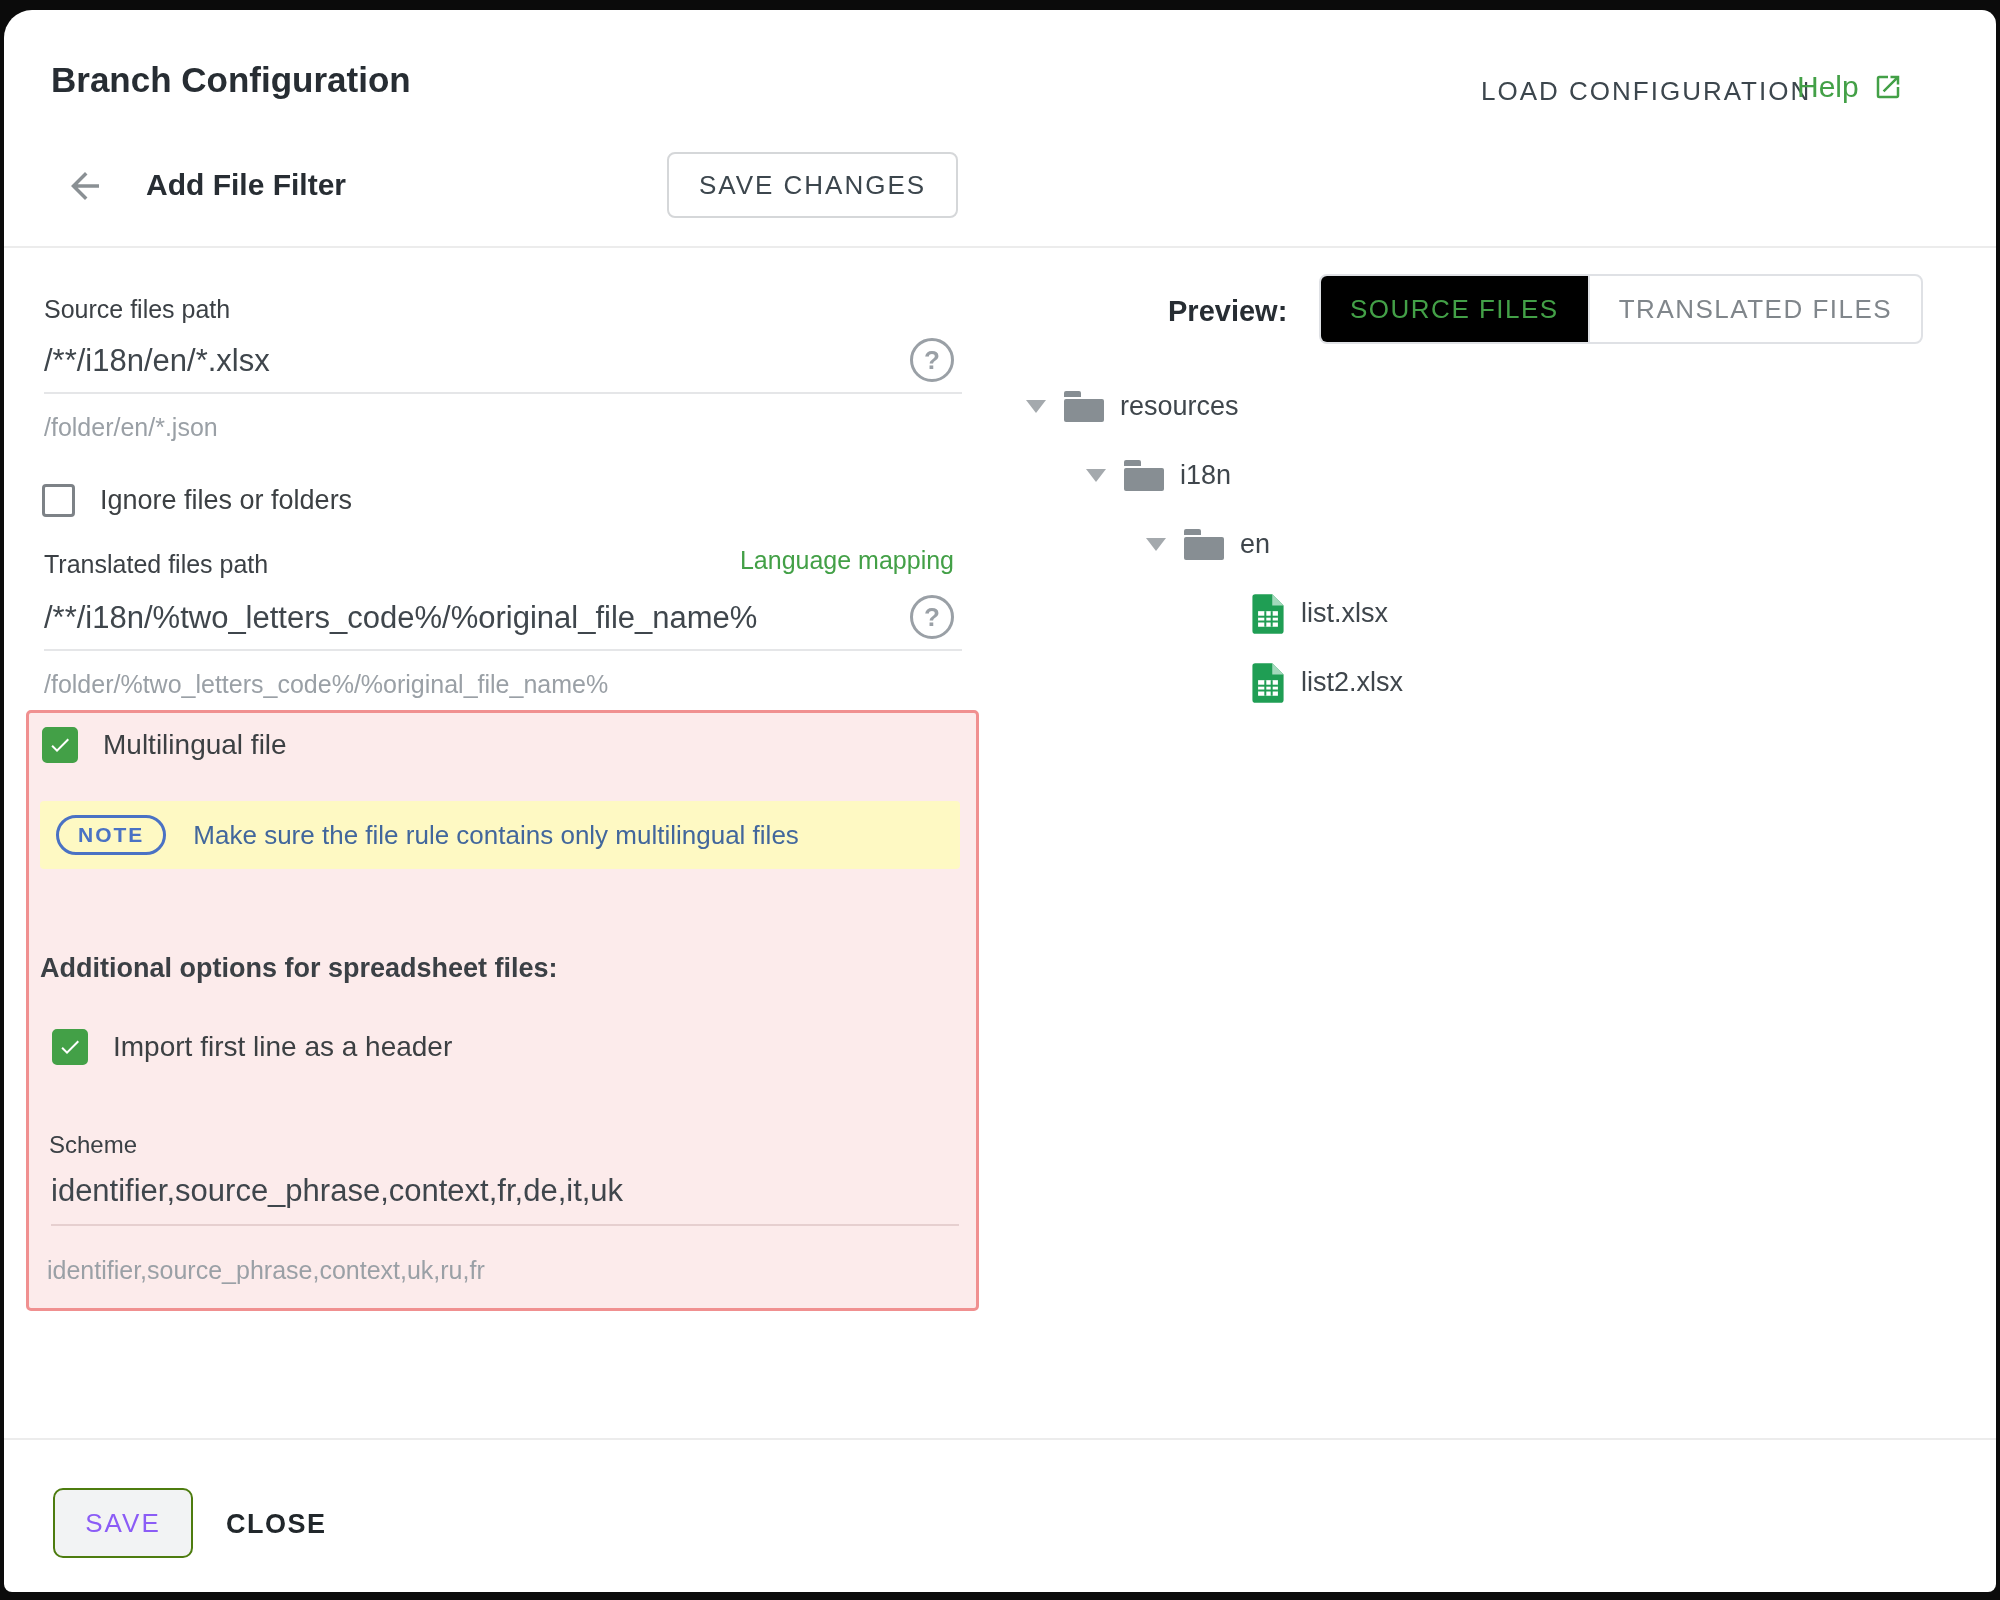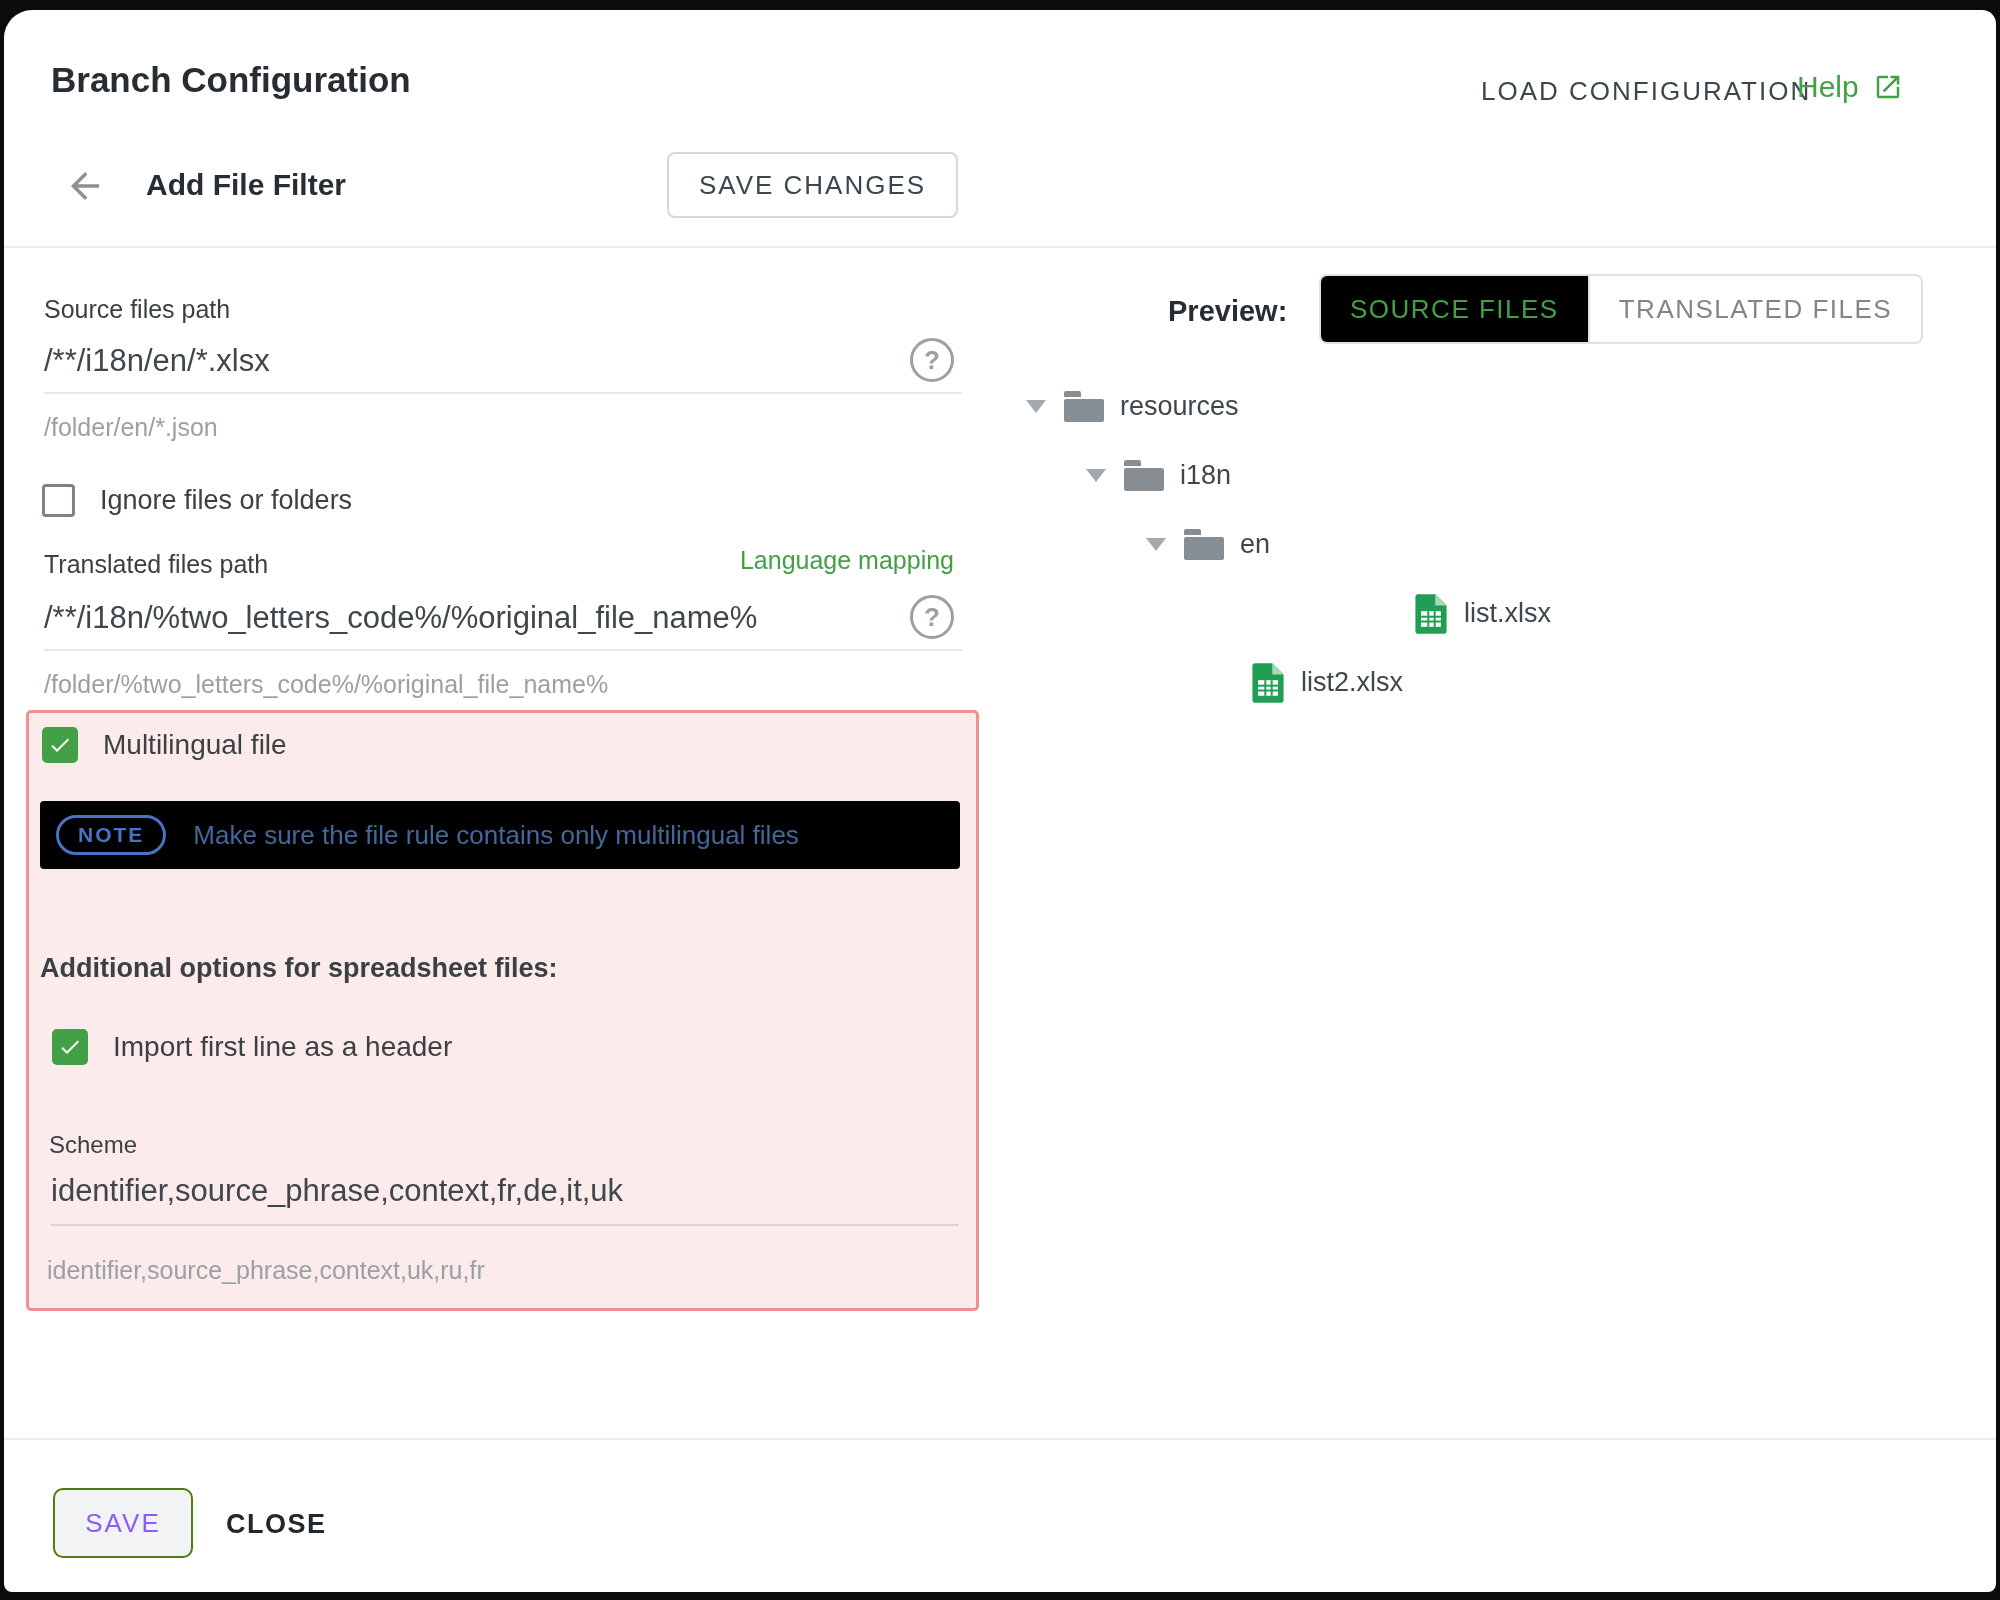--- a/index.html
+++ b/index.html
@@ -55,21 +55,21 @@
 
   
   .danger-box{
     position:absolute;left:22px;top:700px;width:947px;height:595px;
     background:#fcebeb;border:3px solid #f09090;border-radius:5px;
   }
   .danger-box .check-label{font-size:28px;}
   .multi-row{left:13px;top:14px;align-items:center;}
   .multi-row .checkbox,.import-row .checkbox{width:30px;height:30px;border-radius:5px;}
   .note-bar{
-    position:absolute;left:11px;top:88px;width:920px;height:68px;background:#000000;
+    position:absolute;left:11px;top:88px;width:920px;height:68px;background:#fef9c3;
     border-radius:4px;display:flex;align-items:center;padding-left:16px;box-sizing:border-box;
   }
   .note-pill{
     border:3px solid #4a72c4;border-radius:999px;color:#4a72c4;font-size:21px;font-weight:700;
     letter-spacing:2px;padding:5px 19px;background:transparent;
   }
   .note-text{margin-left:27px;font-size:26px;color:#42679c;}
   .spread-heading{position:absolute;left:11px;top:240px;font-size:27px;font-weight:700;color:#3b4045;}
   .import-row{left:23px;top:316px;}
   .scheme-label{position:absolute;left:20px;top:418px;font-size:24px;color:#3b4045;}
@@ -207,51 +207,51 @@
   </div>
       <div class="trow" style="padding-left: 72px;">
     <span class="caret"></span>
     <span class="folder-ic"></span>
     <span class="tlabel">i18n</span>
   </div>
       <div class="trow" style="padding-left: 132px;">
     <span class="caret"></span>
     <span class="folder-ic"></span>
     <span class="tlabel">en</span>
-  </div>
-      <div class="trow" style="padding-left: 237px; justify-content: center;">
-    <span class="file-ic">
-      <svg width="34" height="40" viewBox="0 0 24 28">
-        <path d="M3 0h12l8 8v18a2 2 0 0 1-2 2H3a2 2 0 0 1-2-2V2a2 2 0 0 1 2-2z" fill="#1f9e54"></path>
-        <path d="M15 0l8 8h-8z" fill="#a3d9bc"></path>
-        <rect x="5" y="12" width="14" height="11" fill="#ffffff"></rect>
-        <g fill="#1f9e54">
-          <rect x="9.4" y="12" width="1.4" height="11"></rect>
-          <rect x="13.9" y="12" width="1.4" height="11"></rect>
-          <rect x="5" y="15.2" width="14" height="1.4"></rect>
-          <rect x="5" y="18.6" width="14" height="1.4"></rect>
-        </g>
-      </svg>
-    </span>
-    <span class="tlabel">list.xlsx</span>
   </div>
       <div class="trow" style="padding-left: 237px;">
     <span class="file-ic">
       <svg width="34" height="40" viewBox="0 0 24 28">
         <path d="M3 0h12l8 8v18a2 2 0 0 1-2 2H3a2 2 0 0 1-2-2V2a2 2 0 0 1 2-2z" fill="#1f9e54"></path>
         <path d="M15 0l8 8h-8z" fill="#a3d9bc"></path>
         <rect x="5" y="12" width="14" height="11" fill="#ffffff"></rect>
         <g fill="#1f9e54">
           <rect x="9.4" y="12" width="1.4" height="11"></rect>
           <rect x="13.9" y="12" width="1.4" height="11"></rect>
           <rect x="5" y="15.2" width="14" height="1.4"></rect>
           <rect x="5" y="18.6" width="14" height="1.4"></rect>
         </g>
       </svg>
     </span>
+    <span class="tlabel">list.xlsx</span>
+  </div>
+      <div class="trow" style="padding-left: 237px;">
+    <span class="file-ic">
+      <svg width="34" height="40" viewBox="0 0 24 28">
+        <path d="M3 0h12l8 8v18a2 2 0 0 1-2 2H3a2 2 0 0 1-2-2V2a2 2 0 0 1 2-2z" fill="#1f9e54"></path>
+        <path d="M15 0l8 8h-8z" fill="#a3d9bc"></path>
+        <rect x="5" y="12" width="14" height="11" fill="#ffffff"></rect>
+        <g fill="#1f9e54">
+          <rect x="9.4" y="12" width="1.4" height="11"></rect>
+          <rect x="13.9" y="12" width="1.4" height="11"></rect>
+          <rect x="5" y="15.2" width="14" height="1.4"></rect>
+          <rect x="5" y="18.6" width="14" height="1.4"></rect>
+        </g>
+      </svg>
+    </span>
     <span class="tlabel">list2.xlsx</span>
   </div>
     </div>
 
   <div class="divider bottom"></div>
   <button class="save-btn" disabled="">SAVE</button>
   <div class="close-btn">CLOSE</div>
 </div>
 
 </body></html>

